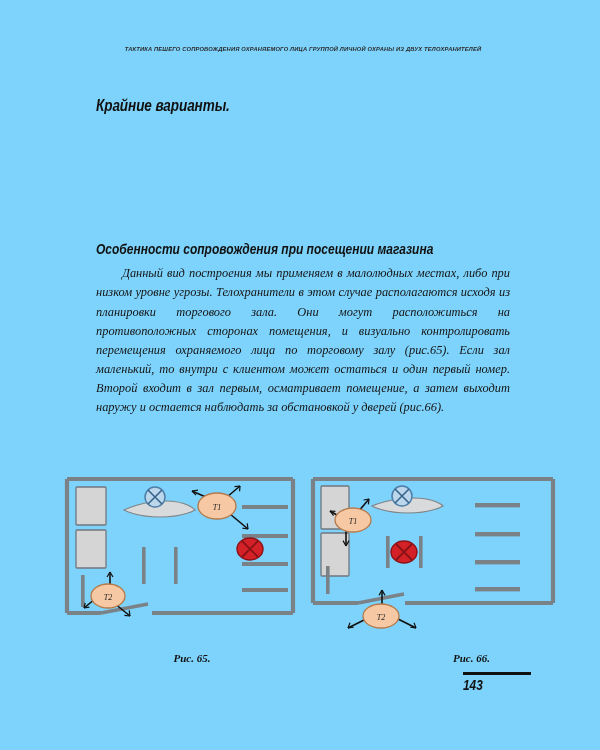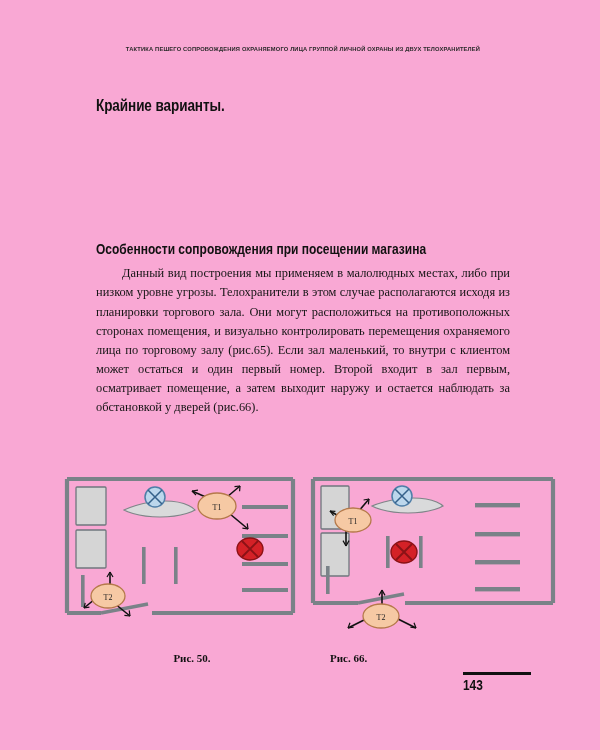--- a/index.html
+++ b/index.html
@@ -12,21 +12,22 @@
     height: 750px;
     position: relative;
     overflow: hidden;
     font-family: "Liberation Serif", serif;
     color: #1a1a1a;
   }
 
   .page {
     position: absolute;
     inset: 0;
-    background: #f9a8d4;
+    background: #7dd3fc;
+    font-style: italic;
   }
 
   
   .running-header {
     position: absolute;
     top: 45px;
     left: 96px;
     width: 414px;
     text-align: center;
     font-family: "Liberation Sans", sans-serif;
@@ -96,21 +97,21 @@
 
   .caption {
     position: absolute;
     top: 652px;
     font-family: "Liberation Serif", serif;
     font-weight: bold;
     font-size: 11px;
     color: #111;
   }
   #cap65 { left: 112px; width: 160px; text-align: center; }
-  #cap66 { left: 330px; width: 160px; text-align: left; }
+  #cap66 { left: 330px; width: 160px; text-align: right; }
 
   
   .folio-rule {
     position: absolute;
     left: 463px;
     top: 672px;
     width: 68px;
     height: 3px;
     background: #111;
   }
@@ -270,19 +271,19 @@
         </g>
 
         <g>
           <ellipse cx="71" cy="140" rx="18" ry="12" fill="#f6c9a4" stroke="#b5794a" stroke-width="1.3"></ellipse>
           <text x="71" y="143.5" text-anchor="middle" font-family="Liberation Serif, serif" font-size="8" fill="#222">T2</text>
         </g>
       </svg>
     </div>
   </div>
 
-  <div class="caption" id="cap65">Рис. 50.</div>
+  <div class="caption" id="cap65">Рис. 65.</div>
   <div class="caption" id="cap66">Рис. 66.</div>
 
   <div class="folio-rule"></div>
   <div class="folio-num">143</div>
 
 </div>
 
 </body></html>

